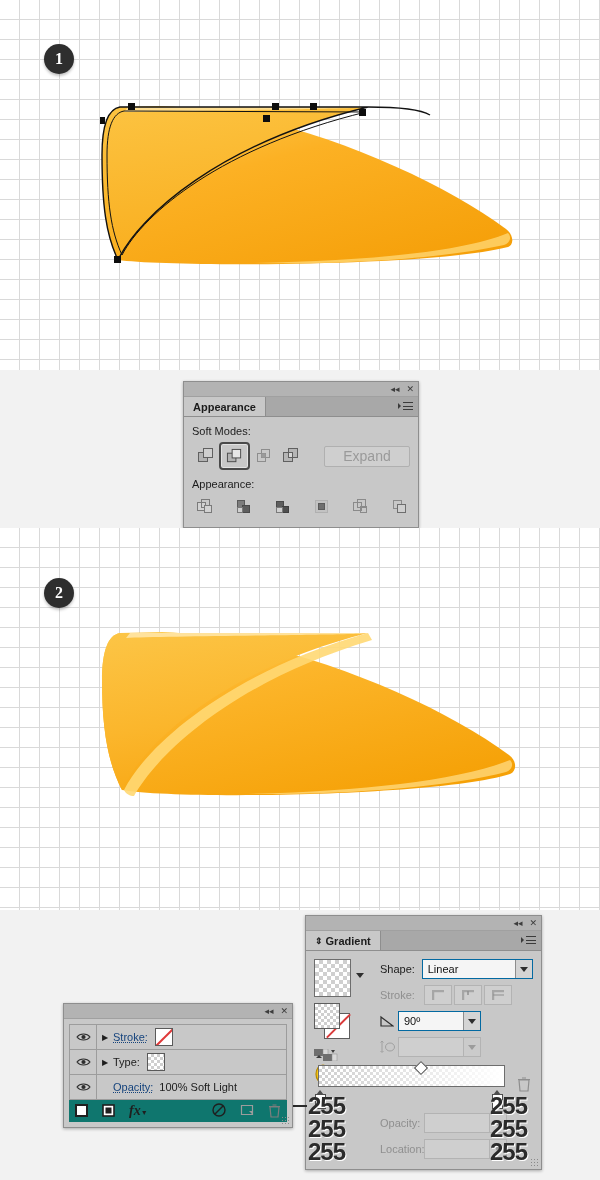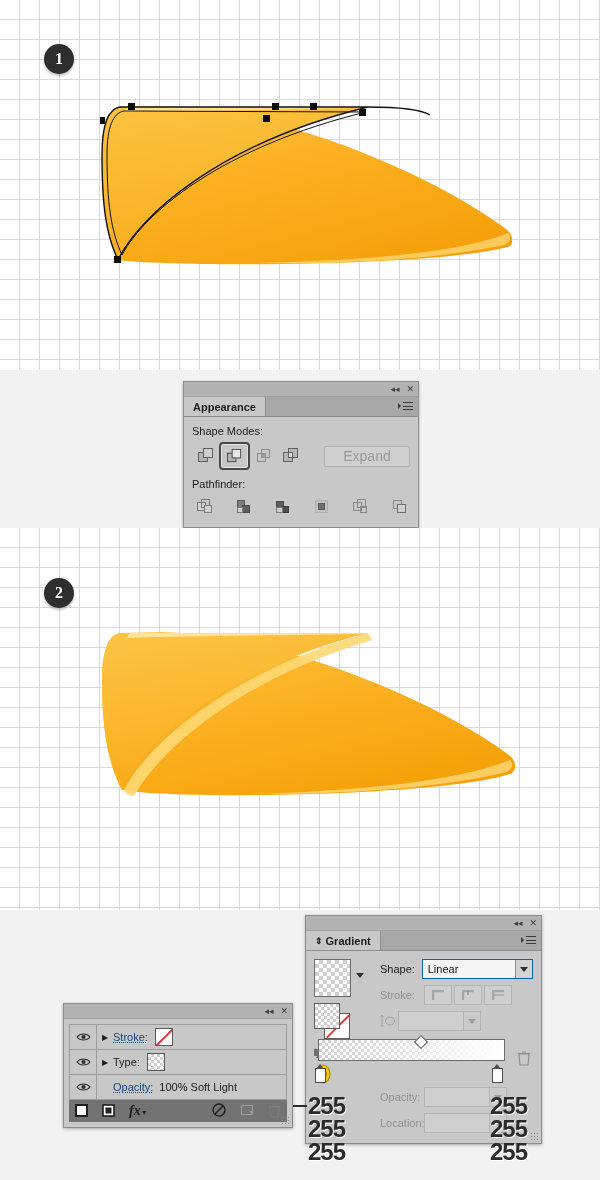--- a/index.html
+++ b/index.html
@@ -131,21 +131,21 @@
     background-color:#ffffff;
   }
   .ap-head{
     display:flex;align-items:center;height:28px;border-bottom:1px solid #9c9c9c;
     padding-left:4px;
   }
   .ap-head .thumb{width:24px;height:22px;background:#fff;border:1px solid #4a4a4a;}
   .ap-head .ttl{font-weight:bold;font-size:11px;margin-left:22px;color:#1c1c1c;}
   .ap-footer{
     height:22px;display:flex;align-items:center;gap:14px;padding:0 6px;
-    background:#737373;
+    background:#0f766e;
   }
   .ap-footer .spacer{flex:1;}
 
   
   .gp-row{display:flex;align-items:center;margin-bottom:6px;}
   .gp-lab{font-size:11px;width:44px;color:#1c1c1c;}
   .gp-lab.dim{color:#8f8f8f;}
   .select{
     height:18px;border:1px solid #0369a1;background:#f5f5f5;
     display:flex;align-items:center;font-size:11px;color:#111;
@@ -306,21 +306,21 @@
       <div class="tab-filler">
         <span class="menu-ico">
           <b></b>
             <i></i>
             <i></i>
             <i></i>
         </span>
       </div>
     </div>
     <div class="panel-body">
-      <div class="sect-label">Shape Modes:</div>
+      <div class="sect-label">Soft Modes:</div>
 
       <div class="pf-row" style="margin-bottom:8px;">
 
         <div class="pf-btn">
           <svg width="18" height="18" viewBox="0 0 18 18">
             <rect x="1.5" y="5.5" width="9" height="9" fill="#b2b2b2" stroke="#606060"></rect>
             <rect x="6.5" y="1.5" width="9" height="9" fill="#cfcfcf" stroke="#606060"></rect>
           </svg>
         </div>
 
@@ -344,21 +344,21 @@
             <rect x="1.5" y="5.5" width="9" height="9" fill="#b6b6b6" stroke="#606060"></rect>
             <rect x="6.5" y="1.5" width="9" height="9" fill="#b6b6b6" stroke="#606060"></rect>
             <rect x="6.5" y="5.5" width="4" height="5" fill="#d8d8d8" stroke="#606060"></rect>
           </svg>
         </div>
         <div class="expand-btn">
           <span>Expand</span>
         </div>
       </div>
 
-      <div class="sect-label">Pathfinder:</div>
+      <div class="sect-label">Appearance:</div>
 
       <div class="pf-row" style="gap:20px;padding-left:3px;">
         <div class="pf-btn">
           <svg width="18" height="18" viewBox="0 0 18 18">
             <rect x="1.5" y="4.5" width="8" height="8" fill="#d2d2d2" stroke="#7a7a7a"></rect>
             <rect x="5.5" y="1.5" width="8" height="8" fill="none" stroke="#7a7a7a"></rect>
             <rect x="8.5" y="7.5" width="7" height="7" fill="#d2d2d2" stroke="#7a7a7a"></rect>
           </svg>
         </div>
         <div class="pf-btn">
@@ -515,20 +515,33 @@
             </div>
             <div style="width:26px;height:18px;border:1px solid #b3b3b3;background:#cfcfcf;display:flex;align-items:center;justify-content:center;">
               <svg width="13" height="11" viewBox="0 0 13 11">
                 <path d="M1 10 V1 H12" fill="none" stroke="#a6a6a6" stroke-width="2.5"></path>
                 <path d="M1 5 H12" stroke="#8f8f8f" stroke-width="1"></path>
               </svg>
             </div>
           </div>
         </div>
 
+        <div class="gp-row">
+          <span class="angle-ico">
+            <svg width="14" height="12" viewBox="0 0 14 12">
+                <path d="M1 11 L13 11 L1 2 Z" fill="none" stroke="#2e2e2e" stroke-width="1.2"></path>
+              </svg>
+          </span>
+          <div class="select" style="width:76px;">
+            <span>90º</span>
+            <span class="arrowbox">
+                <span class="caret"></span>
+              </span>
+          </div>
+        </div>
 
         <div class="gp-row">
           <span class="angle-ico">
             <svg width="16" height="12" viewBox="0 0 16 12">
               <path d="M2 1 V11 M0.5 1.5 L2 0 L3.5 1.5 M0.5 10 L2 11.5 L3.5 10" fill="none" stroke="#a0a0a0" stroke-width="1"></path>
               <ellipse cx="10" cy="6" rx="4.5" ry="4" fill="none" stroke="#a0a0a0" stroke-width="1"></ellipse>
             </svg>
           </span>
           <div class="select dim" style="width:76px;">
             <span></span>

